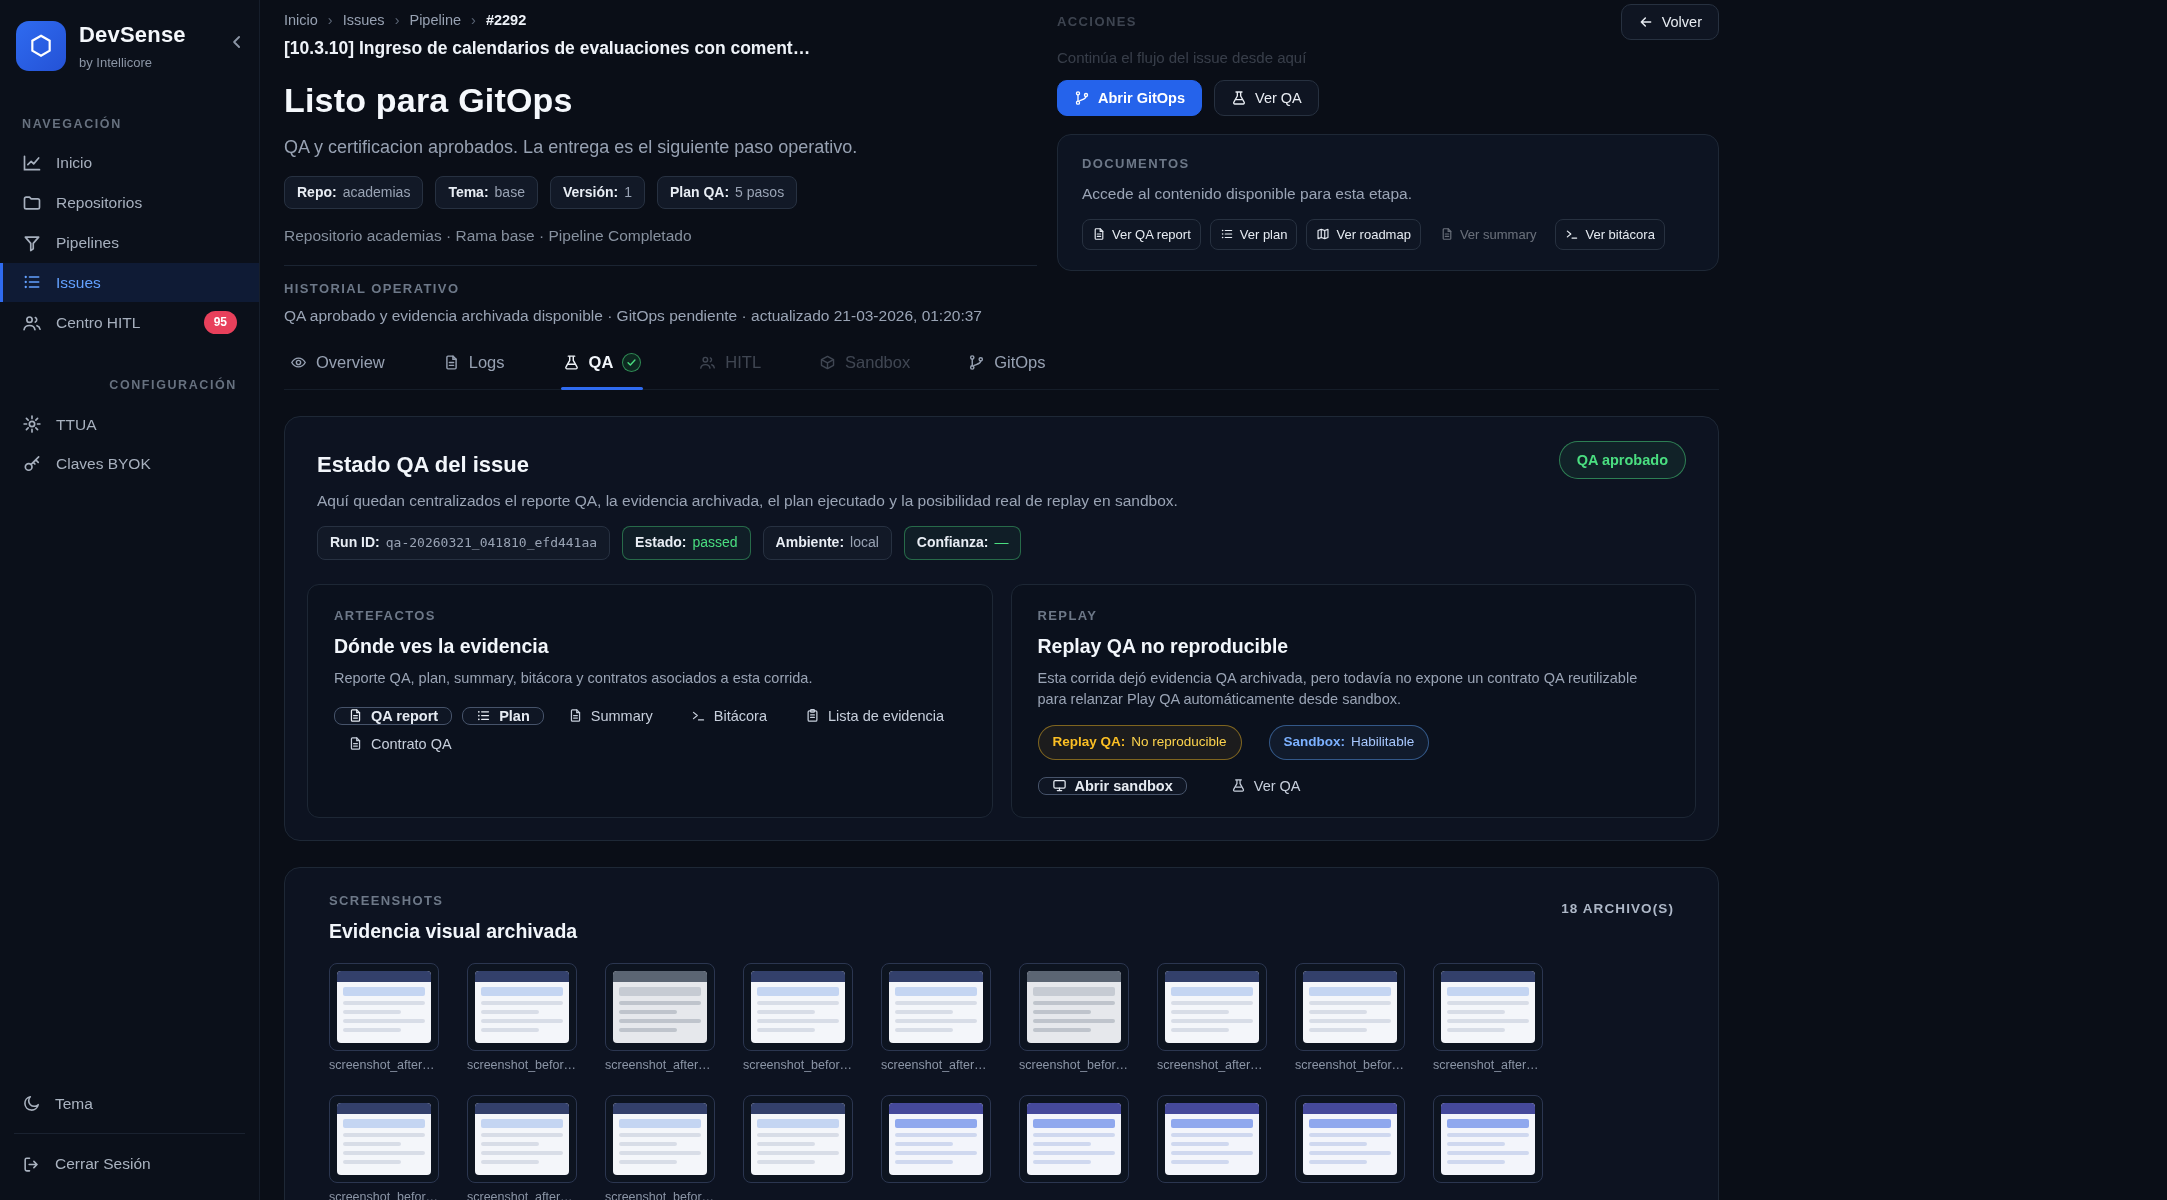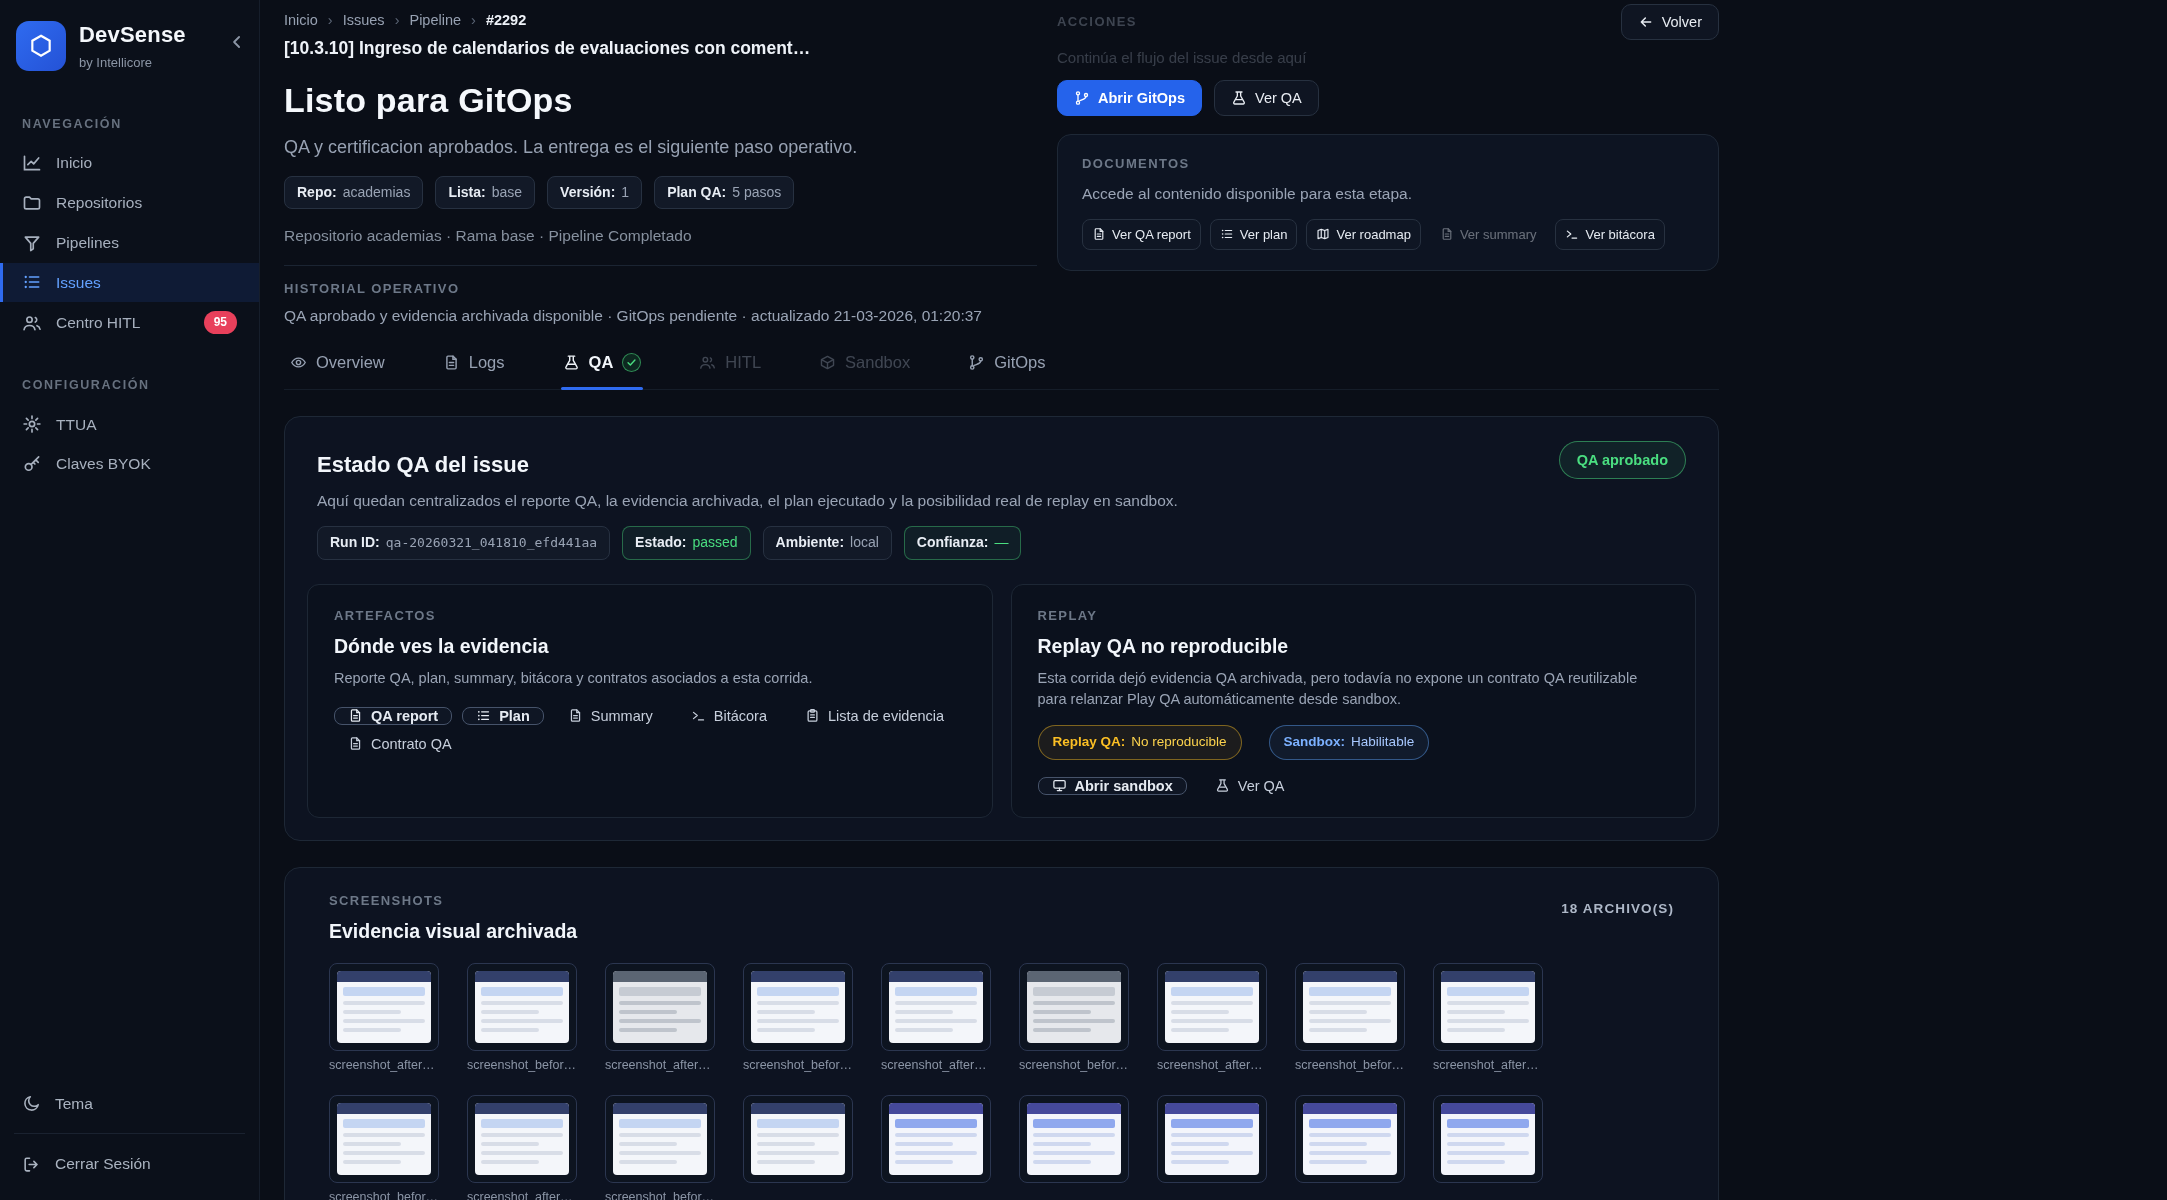--- a/index.html
+++ b/index.html
@@ -15,21 +15,21 @@
   
   .sidebar { width:260px; min-width:260px; background:#0b101a; border-right:1px solid #161e2b;
     display:flex; flex-direction:column; position:relative; }
   .brand { display:flex; align-items:center; gap:13px; padding:20px 16px 16px; }
   .logo { width:50px; height:50px; border-radius:13px; flex:none;
     background:linear-gradient(135deg,#2f6bf0,#2452d6); display:flex; align-items:center; justify-content:center; color:#fff; }
   .brand-name { font-size:22px; font-weight:bold; color:#f4f7fb; letter-spacing:.2px; }
   .brand-by { font-size:13px; color:#8b95a5; margin-top:3px; }
   .collapse-btn { position:absolute; top:32px; right:12px; color:#8b95a5; background:none; border:none; cursor:pointer; }
   .nav-label { padding:28px 22px 10px; font-size:12.5px; letter-spacing:1.6px; color:#67717f; font-weight:bold; }
-  .nav-label.cfg { padding-top:34px; }
+  .nav-label.cfg { padding-top:34px;text-align:right; }
   .nav-item { display:flex; align-items:center; gap:14px; padding:9px 22px; color:#a7b0be;
     font-size:15.5px; cursor:pointer; position:relative; }
   .nav-item svg { width:20px; height:20px; flex:none; }
   .nav-item.active { background:rgba(47,107,240,.13); color:#63a1ff; box-shadow:inset 3px 0 0 #2f6bf0; }
   .nav-badge { margin-left:auto; background:#e8405b; color:#fff; font-size:12px; font-weight:bold;
     padding:3px 10px; border-radius:999px; }
   .side-footer { margin-top:auto; padding-bottom:14px; }
   .side-div { border:none; border-top:1px solid #1a2230; margin:8px 14px; }
   .footer-item { display:flex; align-items:center; gap:14px; padding:11px 22px; color:#aab3c0; font-size:15.5px; cursor:pointer; }
   .footer-item svg { width:19px; height:19px; }
@@ -114,21 +114,21 @@
   .btn-art.outline { border-color:#46536a; background:#0f1624; font-weight:600; }
   .btn-art.ghost { color:#c7cfdc; }
   .pill { display:inline-flex; gap:6px; align-items:center; padding:7px 14px; border-radius:999px;
     font-size:13.5px; white-space:nowrap; }
   .pill b { font-weight:bold; }
   .pill.amber { color:#fbbf24; border:1px solid rgba(251,191,36,.45); background:rgba(251,191,36,.07); }
   .pill.amber .val { color:#fcd34d; }
   .pill.blue { color:#7cb1ff; border:1px solid rgba(96,165,250,.45); background:rgba(96,165,250,.07); }
   .pill.blue .val { color:#a7c8ff; }
   .replay-chips { display:flex; gap:27px; margin-top:16px; }
-  .replay-btns { display:flex; gap:14px; margin-top:17px; }
+  .replay-btns { display:flex; gap:30px; margin-top:17px; }
 
   
   .shots-card { padding:24px 44px 26px; }
   .shots-head { display:flex; justify-content:space-between; align-items:flex-start; }
   .shots-count { margin-top:8px; font-size:13.5px; letter-spacing:1.1px; color:#aeb8c8; font-weight:bold; }
   .shots-grid { margin-top:18px; display:flex; flex-wrap:wrap; gap:20px 28px; }
   .shot { width:110px; cursor:pointer; }
   .shot-box { height:88px; border:1px solid #2b3650; border-radius:8px; background:#0d1420; padding:7px; }
   .shot-name { margin-top:6px; font-size:12.5px; color:#8b95a6; white-space:nowrap; overflow:hidden; }
   .mini { width:100%; height:100%; border-radius:4px; overflow:hidden; }
@@ -347,21 +347,21 @@
 
         <h1 class="hero-title">Listo para GitOps</h1>
         <div class="hero-sub">QA y certificacion aprobados. La entrega es el siguiente paso operativo.</div>
 
         <div class="chips-row">
           <span class="chip">
               <b>Repo:</b>
               <span class="val">academias</span>
             </span>
           <span class="chip">
-              <b>Lista:</b>
+              <b>Tema:</b>
               <span class="val">base</span>
             </span>
           <span class="chip">
               <b>Versión:</b>
               <span class="val">1</span>
             </span>
           <span class="chip">
               <b>Plan QA:</b>
               <span class="val">5 pasos</span>
             </span>

